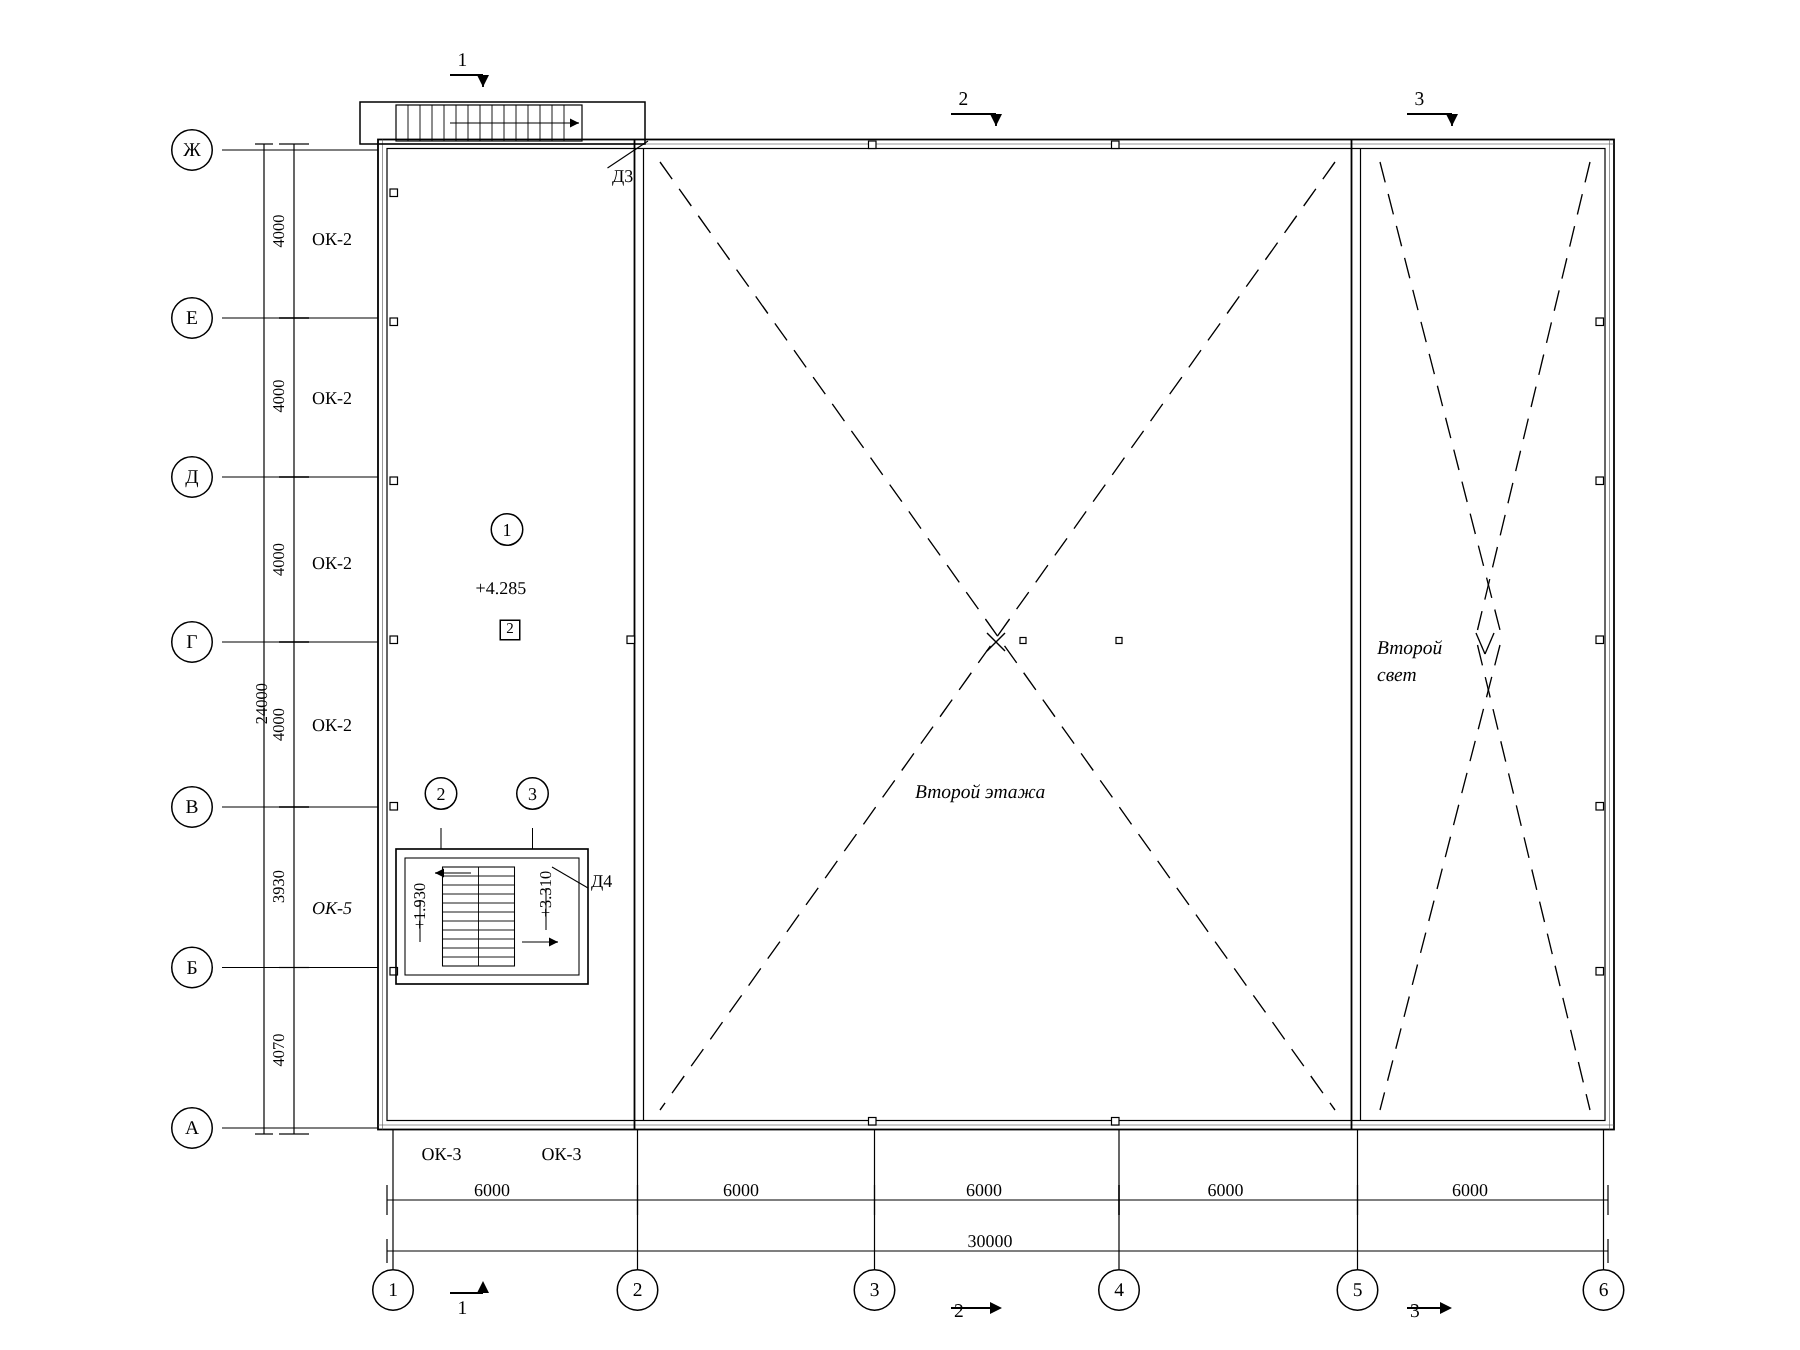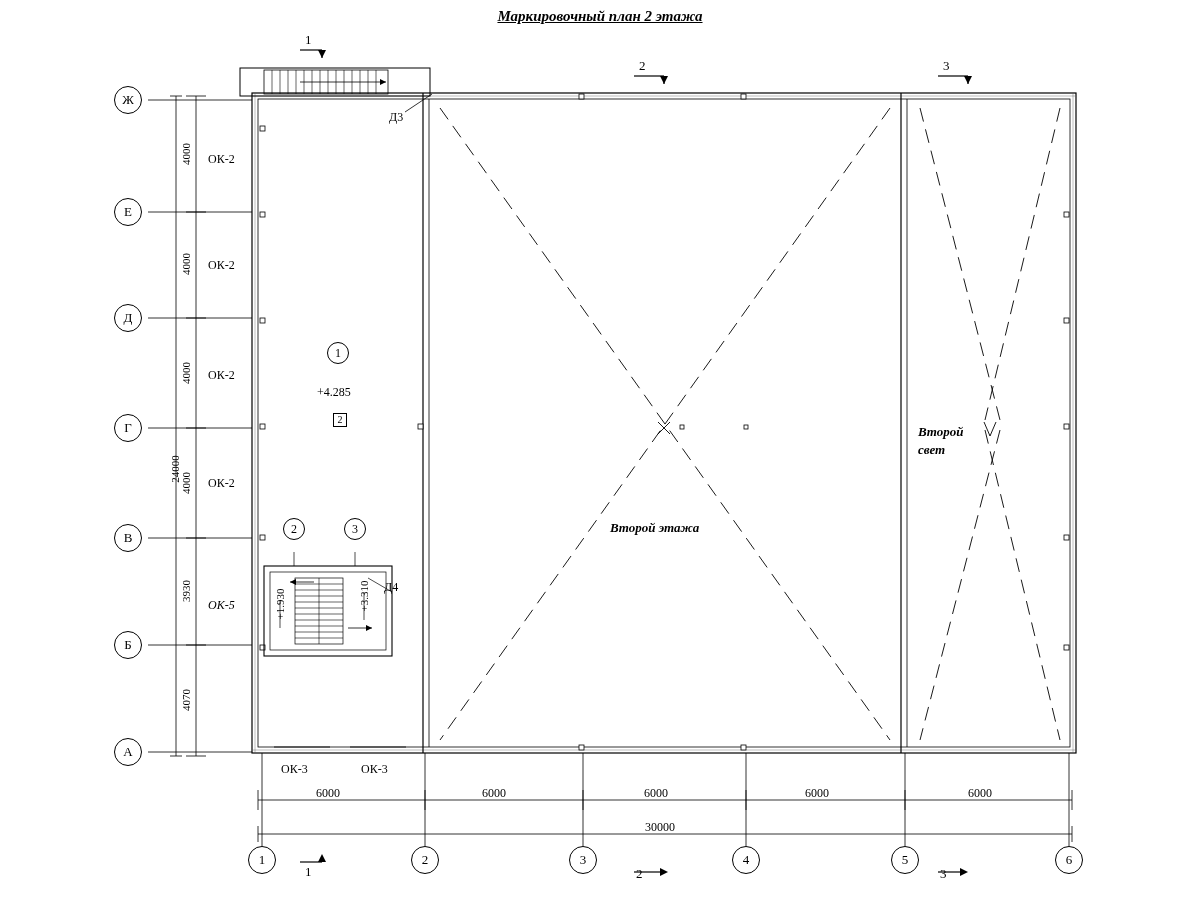--- a/index.html
+++ b/index.html
@@ -64,21 +64,20 @@
     background: #fff;
   }
   .txt {
     position: absolute;
     font-family: "Liberation Serif", serif;
     font-size: 12px;
     white-space: nowrap;
   }
   .txt-it {
     font-style: italic;
-    font-weight: bold;
   }
   .dimv {
     position: absolute;
     font-size: 11px;
     transform: rotate(-90deg);
     transform-origin: center center;
     white-space: nowrap;
   }
   svg.overlay {
     position: absolute;
@@ -86,21 +85,20 @@
     width: 1200px;
     height: 900px;
     pointer-events: none;
   }
 </style>
 </head>
 <body>
 
 <div id="page">
 
-  <div class="ttl">Маркировочный план 2 этажа</div>
 
   <svg class="overlay" viewBox="0 0 1200 900">
     <g stroke="#000" fill="none" stroke-width="1">
 
       <rect x="252" y="93" width="824" height="660" stroke-width="1.2"></rect>
       <rect x="258" y="99" width="812" height="648" stroke-width="0.8"></rect>
 
       <g stroke-width="0.4" stroke="#555">
         <line x1="252" y1="96" x2="1076" y2="96"></line>
         <line x1="252" y1="750" x2="1076" y2="750"></line>
@@ -327,22 +325,22 @@
 
   <div class="txt" style="left:208px; top:152px;">ОК-2</div>
   <div class="txt" style="left:208px; top:258px;">ОК-2</div>
   <div class="txt" style="left:208px; top:368px;">ОК-2</div>
   <div class="txt" style="left:208px; top:476px;">ОК-2</div>
   <div class="txt" style="left:208px; top:598px;font-style:italic;">ОК-5</div>
 
   <div class="txt" style="left:281px; top:762px;">ОК-3</div>
   <div class="txt" style="left:361px; top:762px;">ОК-3</div>
 
-  <div class="txt" style="left:389px; top:110px;">Д3</div>
-  <div class="txt" style="left:384px; top:580px;">Д4</div>
+  <div class="txt" style="left:408px; top:110px;">Д3</div>
+  <div class="txt" style="left:394px; top:580px;">Д4</div>
 
   <div class="mark" style="left:327px; top:342px;">1</div>
   <div class="mark" style="left:283px; top:518px;">2</div>
   <div class="mark" style="left:344px; top:518px;">3</div>
 
   <div class="sq" style="left:333px; top:413px; width:14px; height:14px;">2</div>
 
   <div class="txt" style="left:317px; top:385px;">+4.285</div>
   <div class="dimv" style="left:252px; top:598px; width:56px; text-align:center;">+1.930</div>
   <div class="dimv" style="left:336px; top:590px; width:56px; text-align:center;">+3.310</div>

